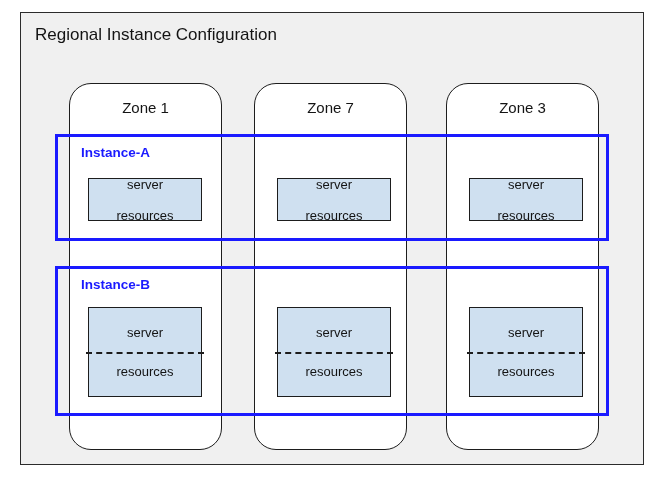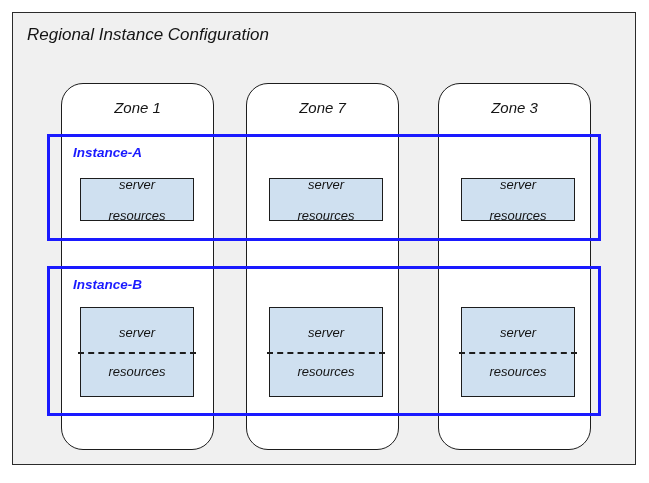--- a/index.html
+++ b/index.html
@@ -10,24 +10,23 @@
   body {
     width: 649px;
     height: 483px;
     position: relative;
     font-family: "Liberation Sans", sans-serif;
     overflow: hidden;
   }
 
   #diagram-root {
     position: absolute;
-    left: 0; top: 0;
+    left: 8px; top: 0;
     width: 533px;
     height: 483px;
-    font-style: italic;
   }
 
   
   .region-panel {
     position: absolute;
     left: 12px;
     top: 12px;
     width: 624px;
     height: 453px;
     background: #f0f0f0;

